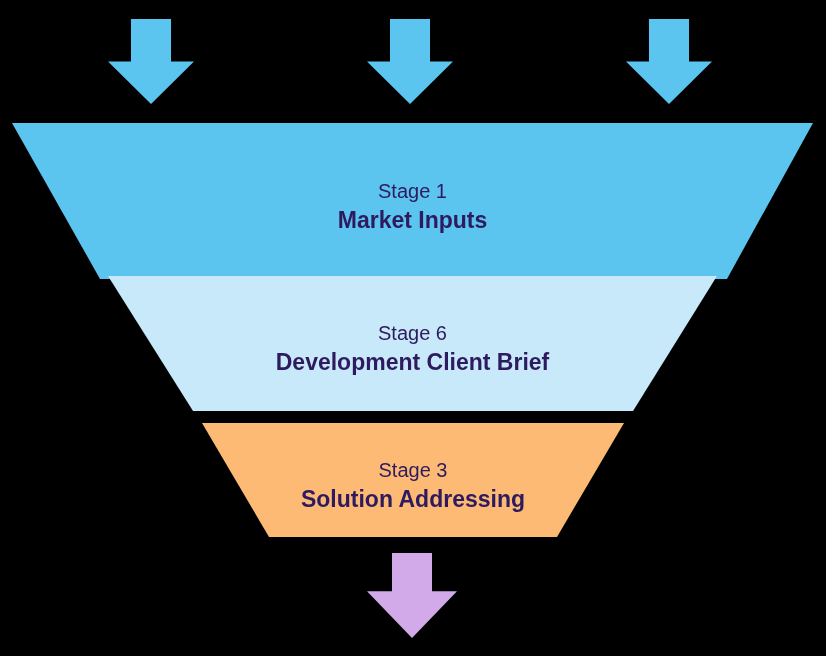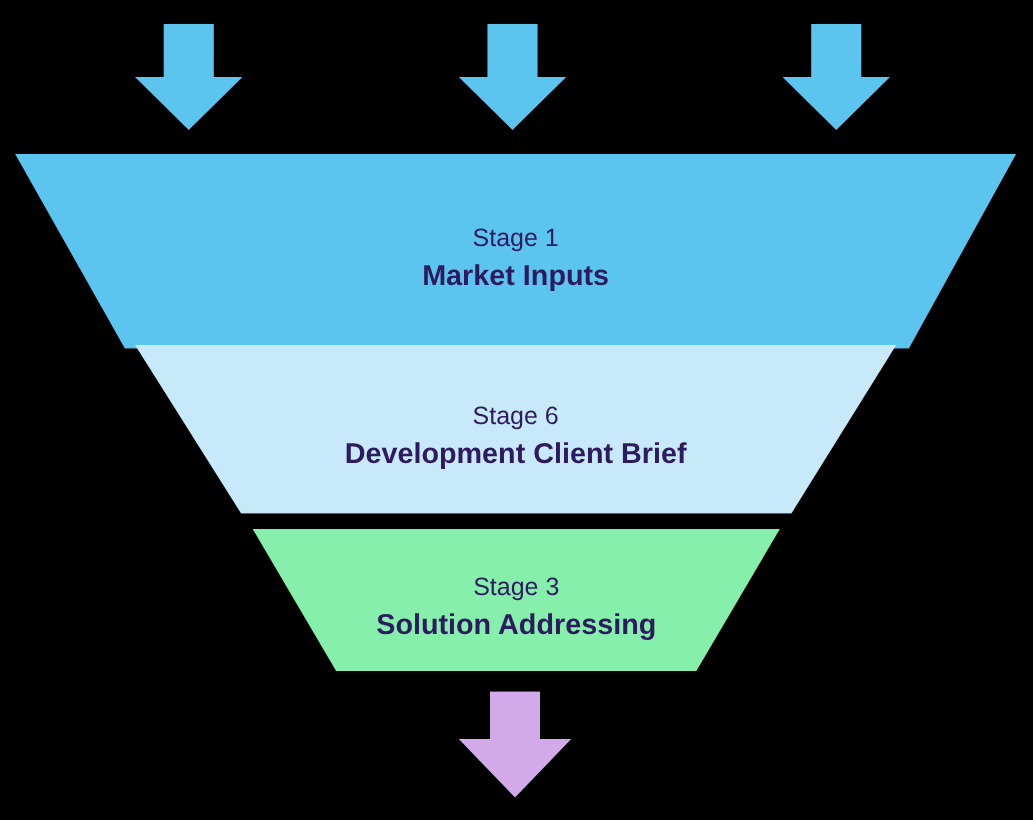--- a/index.html
+++ b/index.html
@@ -84,21 +84,21 @@
     </div>
   </div>
 
   <div class="band band2" style="background: rgb(199, 233, 249);">
     <div class="stage-text">
       <div class="stage-label">Stage 6</div>
       <div class="stage-name">Development Client Brief</div>
     </div>
   </div>
 
-  <div class="band band3" style="background: #86efac;">
+  <div class="band band3" style="background: #fdba74;">
     <div class="stage-text">
       <div class="stage-label">Stage 3</div>
       <div class="stage-name">Solution Addressing</div>
     </div>
   </div>
 
   <div class="arrow bottom" style="background: rgb(210, 170, 233);"></div>
 
 </div>
 

